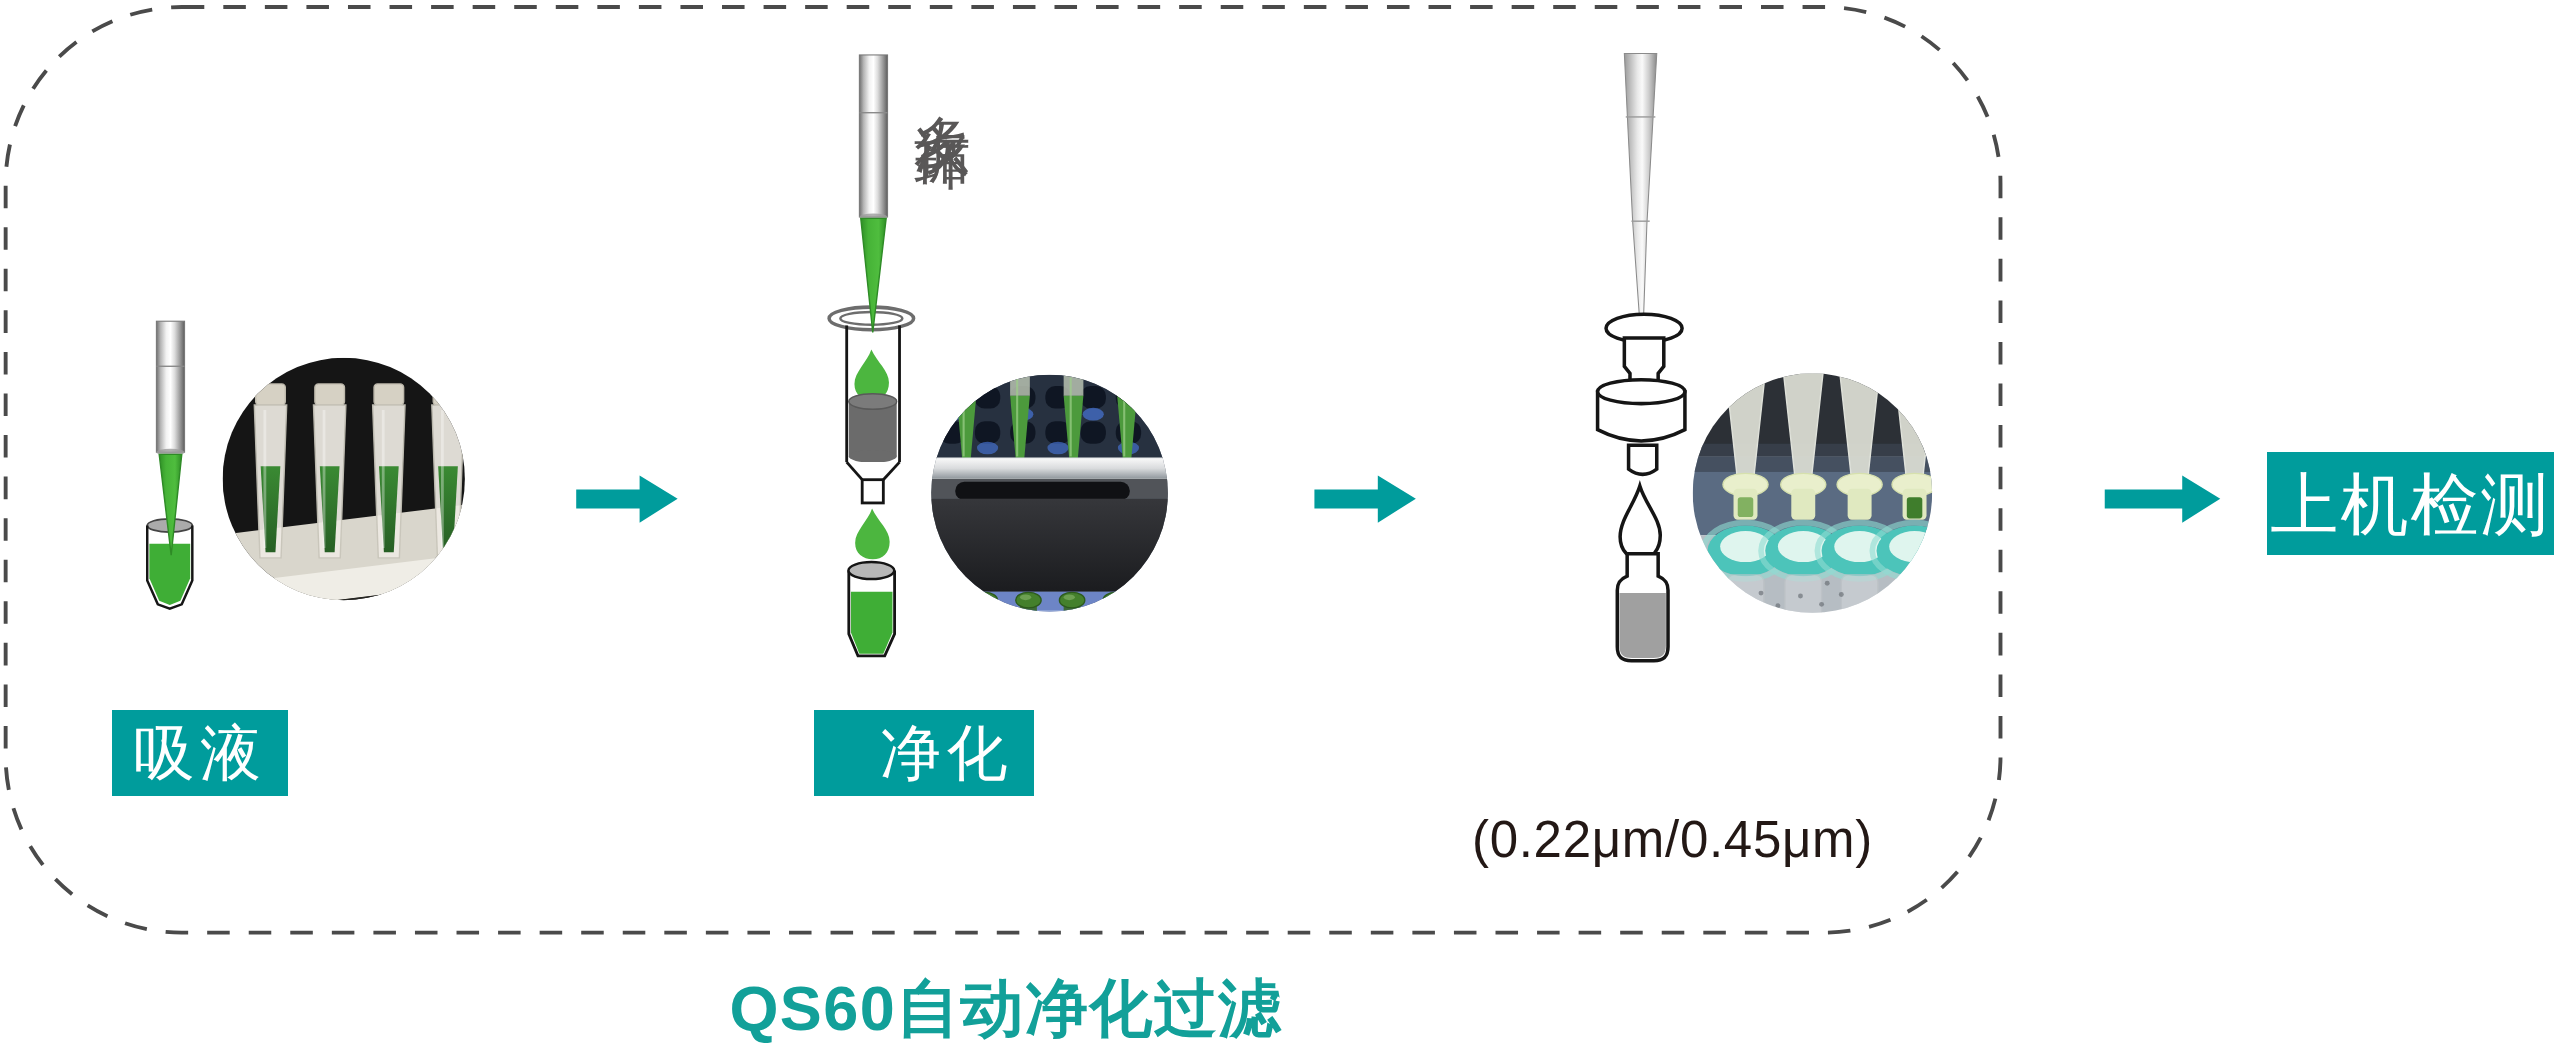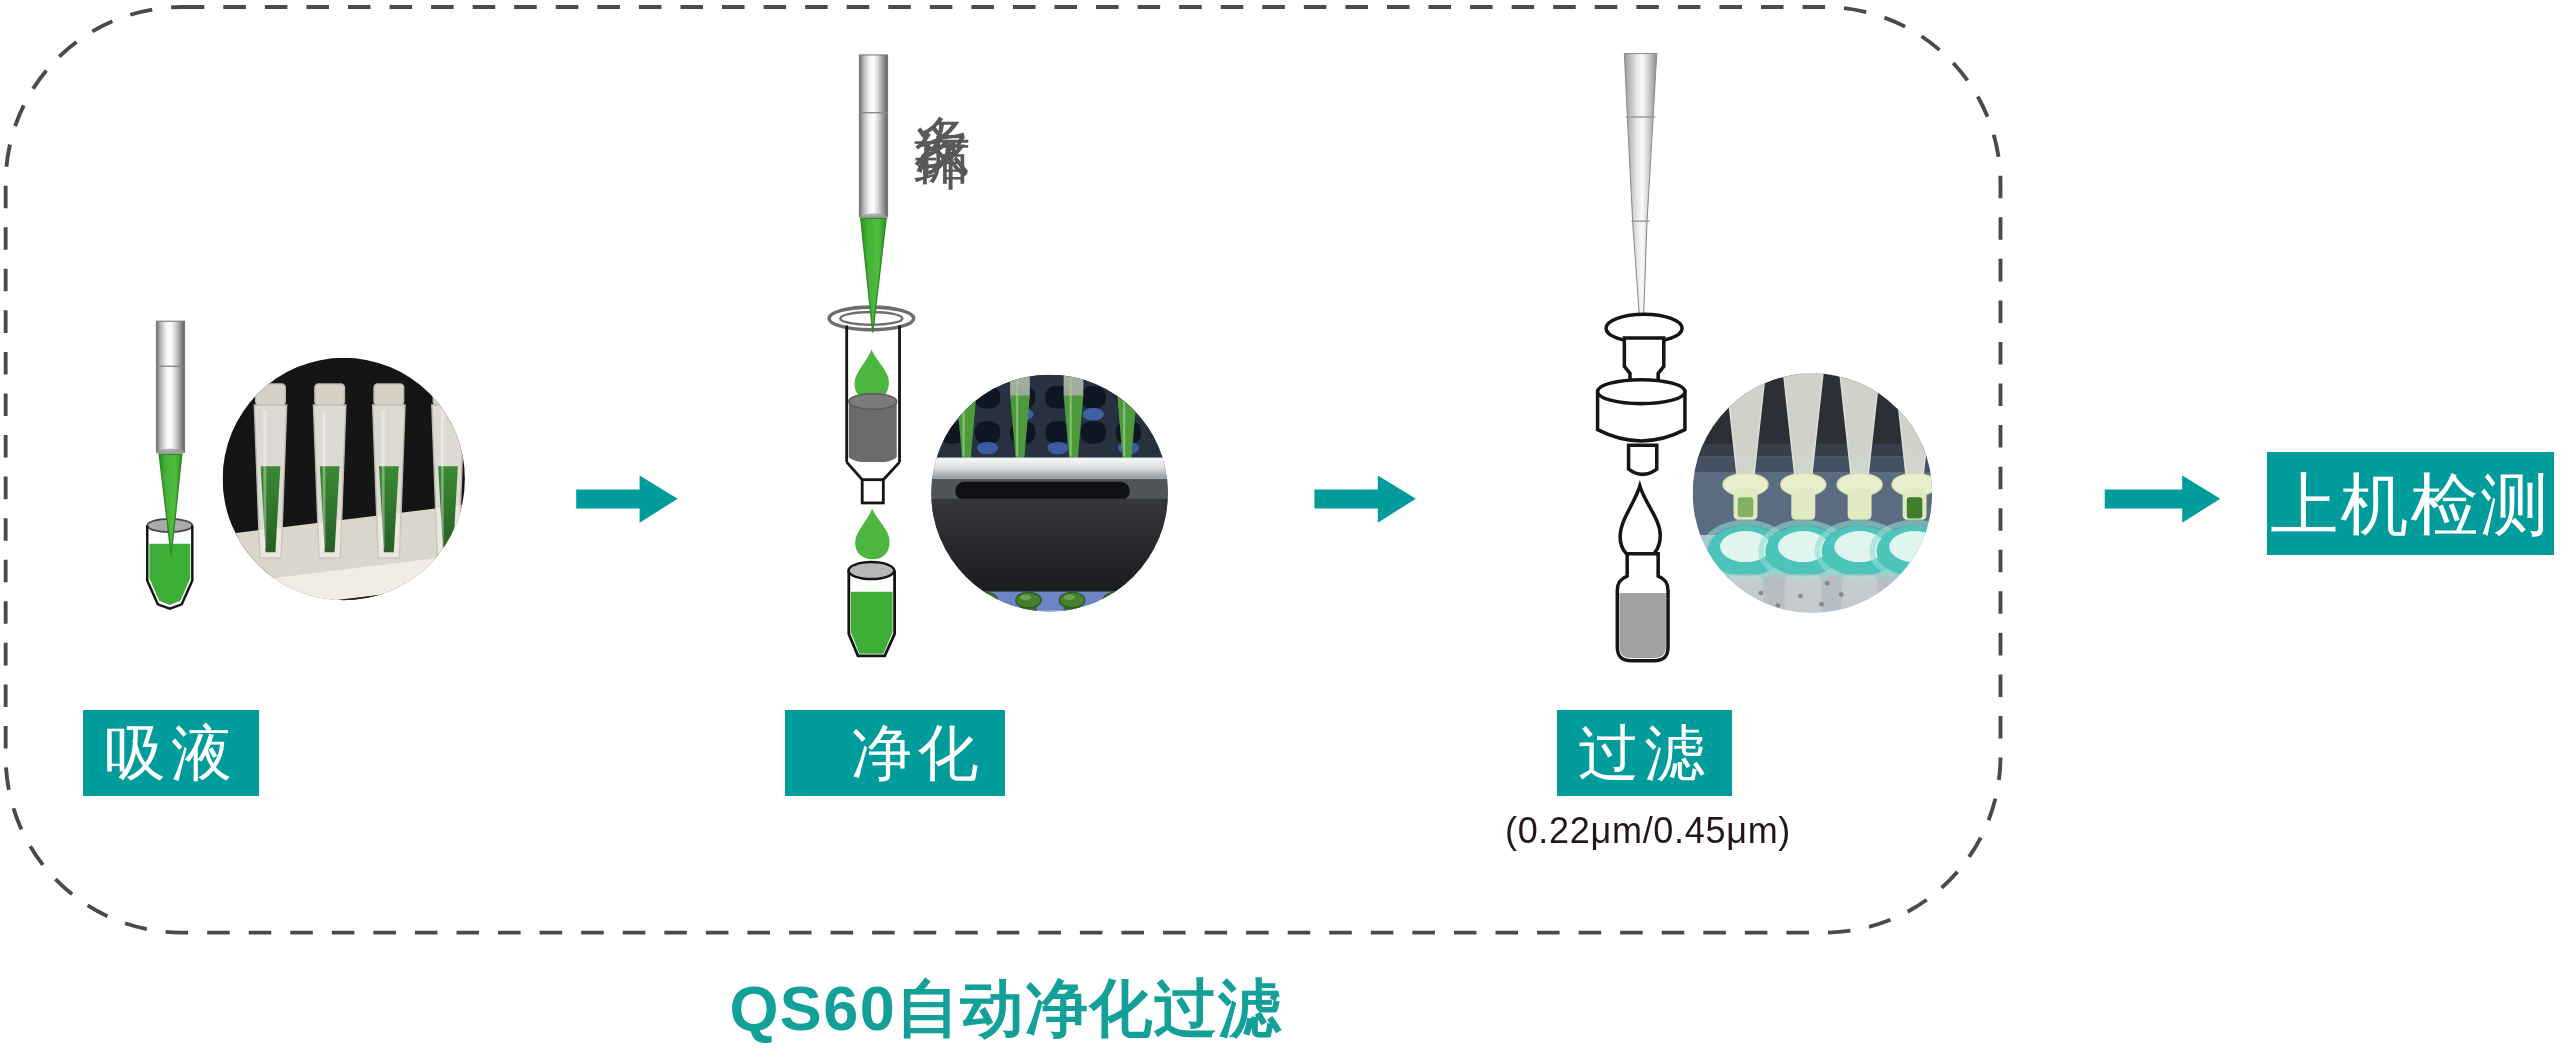--- a/index.html
+++ b/index.html
@@ -4,33 +4,33 @@
 <style>
   html,body{margin:0;padding:0;background:#ffffff;}
   .stage{
     position:relative;width:2576px;height:1058px;background:#ffffff;
     overflow:hidden;font-family:"Liberation Sans",sans-serif;
   }
   .art{position:absolute;left:0;top:0;width:2576px;height:1058px;}
   .step-label{
     position:absolute;width:176px;height:86px;background:#009c9c;color:#ffffff;
     display:flex;align-items:center;justify-content:center;
-    font-size:61px;letter-spacing:5.6px;line-height:1;
+    font-size:61px;letter-spacing:5.6px;line-height:1;margin-left:29px;
   }
   .label-aspirate{left:83px;top:710px;}
   .label-purify{left:785px;top:710px;width:175px;padding-left:45px;}
   .label-filter{left:1557px;top:710px;width:175px;}
   .vertical-note{
     position:absolute;left:911px;top:70px;
     writing-mode:vertical-rl;text-orientation:upright;
     font-size:56px;line-height:1.12;letter-spacing:8.5px;color:#595757;
   }
   .caption{
     position:absolute;left:1472px;top:810px;width:352px;text-align:center;
-    font-size:36px;color:#231815;letter-spacing:0.7px;
+    font-size:51px;color:#231815;letter-spacing:0.7px;
   }
   .result-box{
     position:absolute;left:2267px;top:452px;width:287px;height:103px;background:#009c9c;
     color:#ffffff;display:flex;align-items:center;justify-content:center;
     font-size:68px;letter-spacing:2.1px;line-height:1;
   }
   .diagram-title{
     position:absolute;left:724px;top:966px;width:564px;text-align:center;
     font-size:63px;font-weight:bold;color:#12a099;letter-spacing:1.4px;
   }
@@ -349,20 +349,19 @@
         <path d="M2310,786 L2354,786 L2354,818 C2366,823 2368,830 2368,838 L2368,918 C2368,934 2360,938 2348,938 L2316,938 C2304,938 2296,934 2296,918 L2296,838 C2296,830 2298,823 2310,818 Z" fill="#ffffff" stroke="#151515" stroke-width="5"></path>
         <path d="M2299,842 L2365,842 L2365,916 C2365,931 2358,934 2347,934 L2317,934 C2306,934 2299,931 2299,916 Z" fill="#a0a0a0"></path>
       </g>
     </g>
 
     <polygon points="2988,695 3098,695 3098,675 3152,708 3098,742 3098,722 2988,722" fill="#009c9c"></polygon>
   </svg>
 
   <div class="step-label label-aspirate">吸液</div>
   <div class="step-label label-purify">净化</div>
-  <div class="step-label label-filter">过滤</div>
 
   <div class="vertical-note">多次循环</div>
   <div class="caption">(0.22μm/0.45μm)</div>
   <div class="result-box">上机检测</div>
   <div class="diagram-title">QS60自动净化过滤流程</div>
 </div>
 
 
 </body></html>

